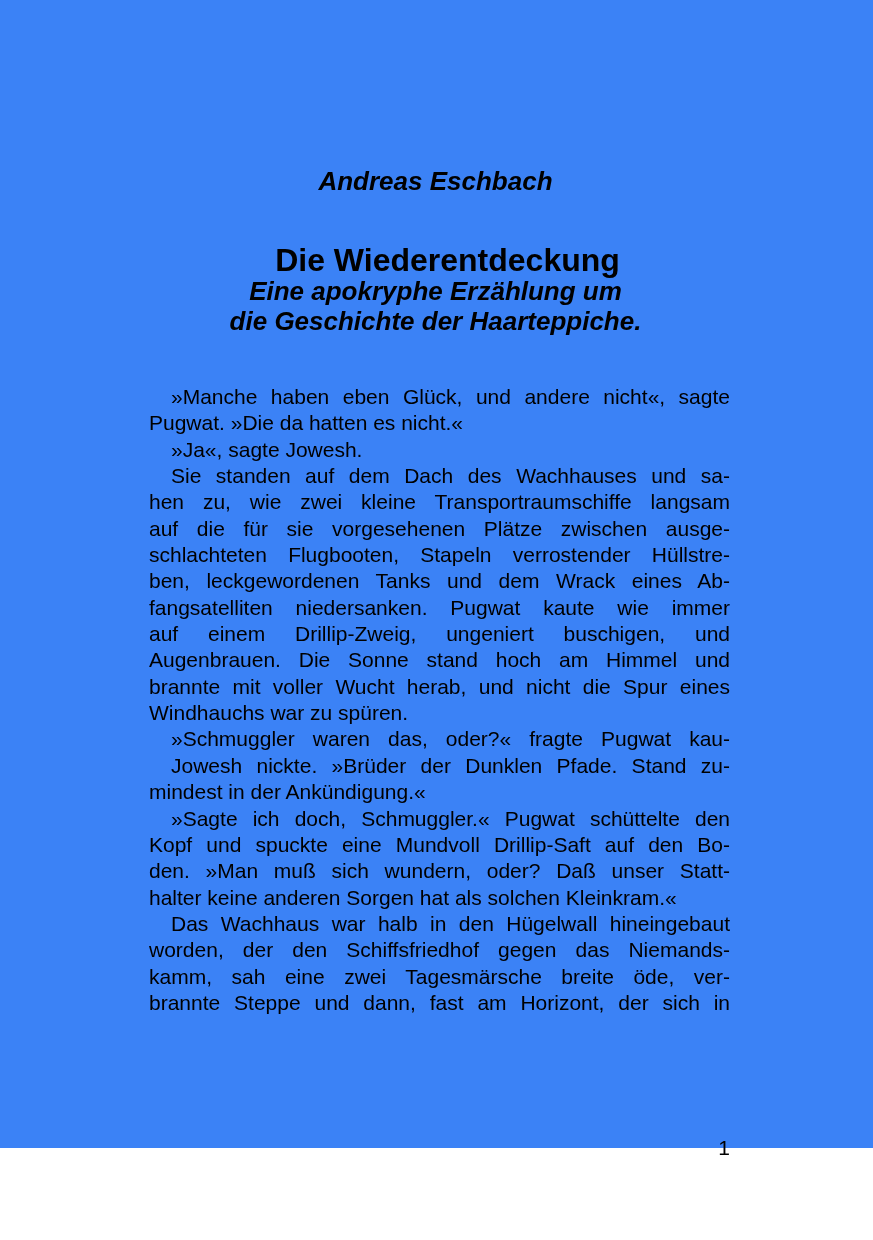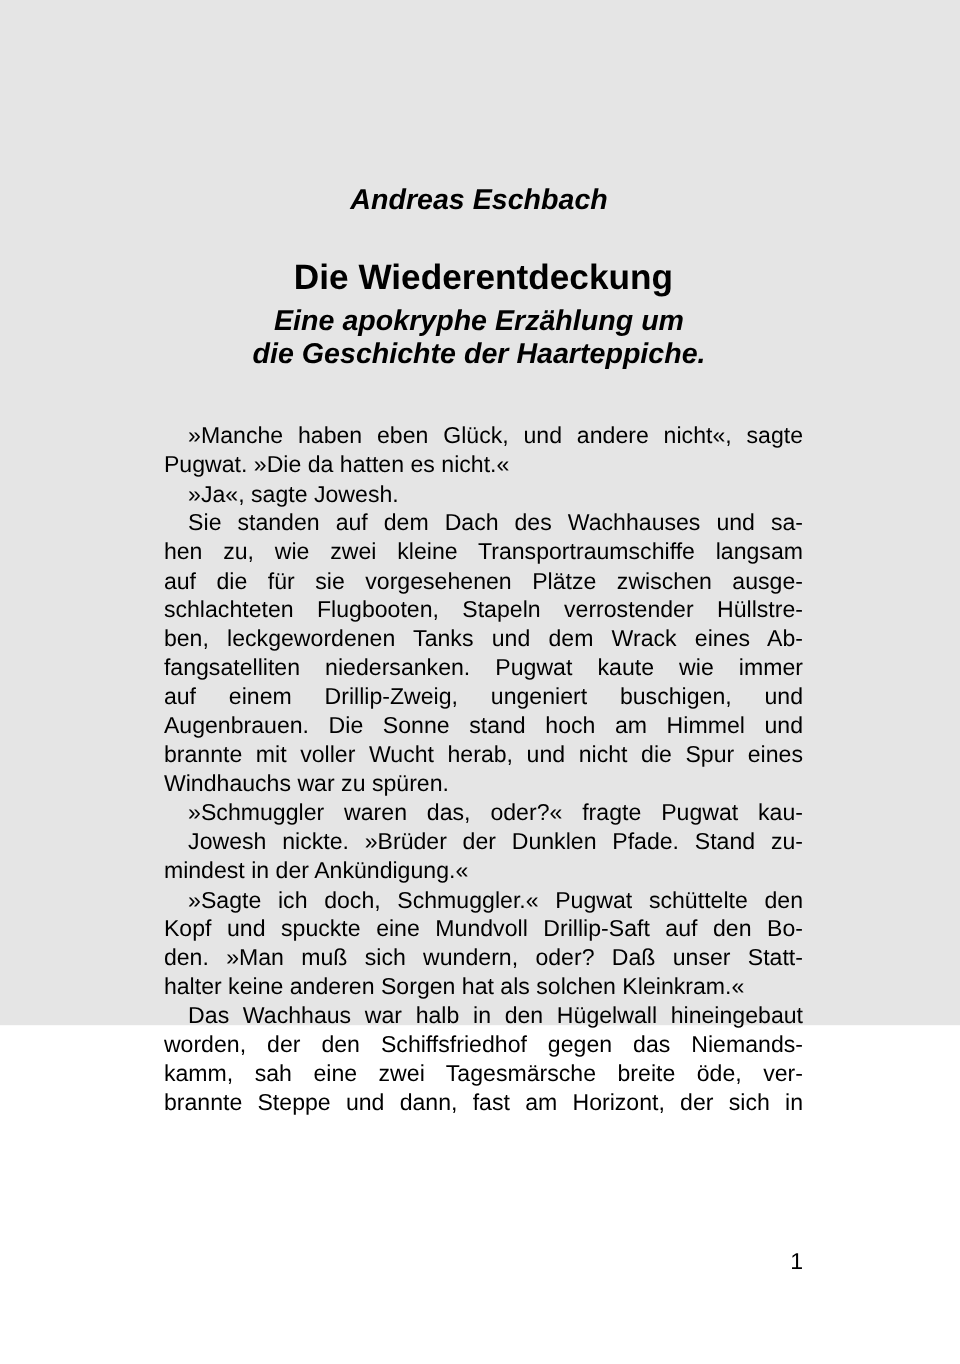--- a/index.html
+++ b/index.html
@@ -10,40 +10,40 @@
     width: 873px;
     height: 1240px;
     background: #ffffff;
     font-family: "Liberation Sans", sans-serif;
     color: #000000;
     overflow: hidden;
   }
   .page {
     position: relative;
     width: 873px;
-    height: 932px;
-    background: #e5e5e5;
+    height: 1148px;
+    background: #3b82f6;
   }
   .author {
     position: absolute;
     top: 166px;
     left: 141px;
     width: 589px;
     font-size: 26px;
     line-height: 30px;
     font-weight: bold;
     font-style: italic;
     text-align: center;
   }
   .title {
     position: absolute;
     top: 230px;
     left: 141px;
     width: 589px;
-    margin: 4px;
+    margin: 12px;
     font-size: 32px;
     line-height: 36px;
     font-weight: bold;
     text-align: center;
   }
   .subtitle {
     position: absolute;
     top: 276px;
     left: 141px;
     width: 589px;

